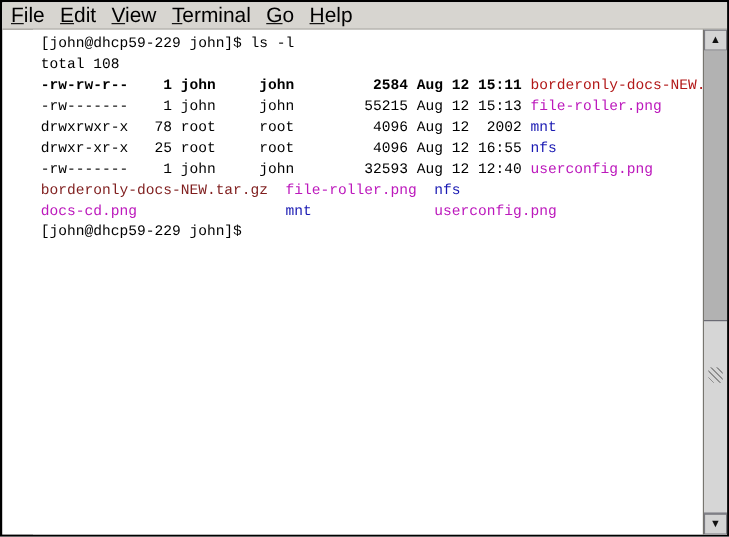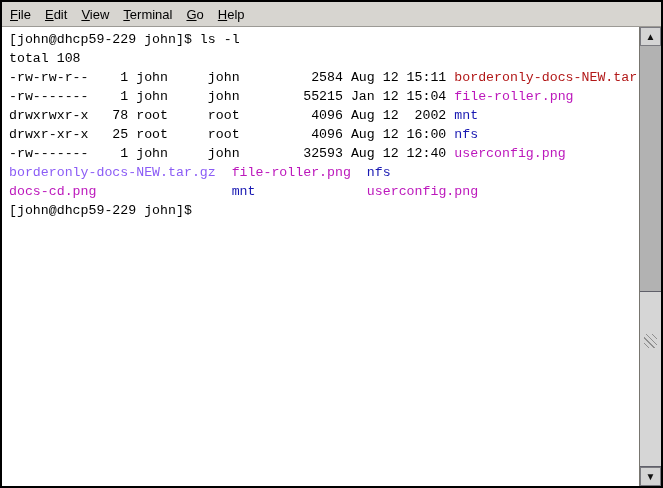--- a/index.html
+++ b/index.html
@@ -11,33 +11,34 @@
     font-family:"Liberation Sans", sans-serif;
     background:#fff;
     overflow:hidden;
   }
   .menubar {
     height:25px; flex:0 0 25px;
     background:#d7d5d0;
     border-bottom:1px solid #9c9a95;
     display:flex; align-items:flex-start;
     padding-left:1px;
-    font-size:13px; color:#000;
+    font-size:19px; color:#000;
   }
   .menu-item {
     padding:0 7px;
     height:25px; line-height:25px;
     cursor:default;
     white-space:nowrap;
   }
   .menu-item .mnemonic { text-decoration:underline; }
   .content {
     flex:1 1 auto;
     display:flex; flex-direction:row;
     min-height:0;
+    padding-left:28px;
   }
   .terminal {
     flex:1 1 auto;
     background:#fff;
     padding:3px 0 0 7px;
     overflow:hidden;
     font-family:"Liberation Mono", monospace;
     font-size:13.25px;
     line-height:19px;
     color:#000;
@@ -90,26 +91,26 @@
       <div class="menu-item"><span class="mnemonic">T</span>erminal</div>
       <div class="menu-item"><span class="mnemonic">G</span>o</div>
       <div class="menu-item"><span class="mnemonic">H</span>elp</div>
     </div>
 
   <div class="content">
 
     <div class="terminal">
         <div class="tline"><span style="color: rgb(0, 0, 0);">[john@dhcp59-229 john]$ ls -l</span></div>
         <div class="tline"><span style="color: rgb(0, 0, 0);">total 108</span></div>
-        <div class="tline"><span style="color: rgb(0, 0, 0);">-rw-rw-r--    1 john     john         2584 Aug 12 15:11 </span><span style="color: rgb(178, 24, 24);">borderonly-docs-NEW.tar.</span></div>
-        <div class="tline"><span style="color: rgb(0, 0, 0);">-rw-------    1 john     john        55215 Jan 12 15:04 </span><span style="color: rgb(188, 24, 188);">file-roller.png</span></div>
+        <div class="tline"><span style="color: rgb(0, 0, 0); font-weight: bold;">-rw-rw-r--    1 john     john         2584 Aug 12 15:11 </span><span style="color: rgb(178, 24, 24);">borderonly-docs-NEW.tar.</span></div>
+        <div class="tline"><span style="color: rgb(0, 0, 0);">-rw-------    1 john     john        55215 Aug 12 15:13 </span><span style="color: rgb(188, 24, 188);">file-roller.png</span></div>
         <div class="tline"><span style="color: rgb(0, 0, 0);">drwxrwxr-x   78 root     root         4096 Aug 12  2002 </span><span style="color: rgb(24, 24, 178);">mnt</span></div>
-        <div class="tline"><span style="color: rgb(0, 0, 0);">drwxr-xr-x   25 root     root         4096 Aug 12 16:00 </span><span style="color: rgb(24, 24, 178);">nfs</span></div>
+        <div class="tline"><span style="color: rgb(0, 0, 0);">drwxr-xr-x   25 root     root         4096 Aug 12 16:55 </span><span style="color: rgb(24, 24, 178);">nfs</span></div>
         <div class="tline"><span style="color: rgb(0, 0, 0);">-rw-------    1 john     john        32593 Aug 12 12:40 </span><span style="color: rgb(188, 24, 188);">userconfig.png</span></div>
-        <div class="tline"><span style="color: #8b5cf6;">borderonly-docs-NEW.tar.gz</span><span style="color: rgb(0, 0, 0);">  </span><span style="color: rgb(188, 24, 188);">file-roller.png</span><span style="color: rgb(0, 0, 0);">  </span><span style="color: rgb(24, 24, 178);">nfs</span></div>
+        <div class="tline"><span style="color: #7f1d1d;">borderonly-docs-NEW.tar.gz</span><span style="color: rgb(0, 0, 0);">  </span><span style="color: rgb(188, 24, 188);">file-roller.png</span><span style="color: rgb(0, 0, 0);">  </span><span style="color: rgb(24, 24, 178);">nfs</span></div>
         <div class="tline"><span style="color: rgb(188, 24, 188);">docs-cd.png</span><span style="color: rgb(0, 0, 0);">                 </span><span style="color: rgb(24, 24, 178);">mnt</span><span style="color: rgb(0, 0, 0);">              </span><span style="color: rgb(188, 24, 188);">userconfig.png</span></div>
         <div class="tline"><span style="color: rgb(0, 0, 0);">[john@dhcp59-229 john]$ </span></div>
       </div>
 
     <div class="scrollbar">
       <div class="sb-btn">
         <span>▲</span>
       </div>
       <div class="sb-trough">
         <div class="sb-thumb">

